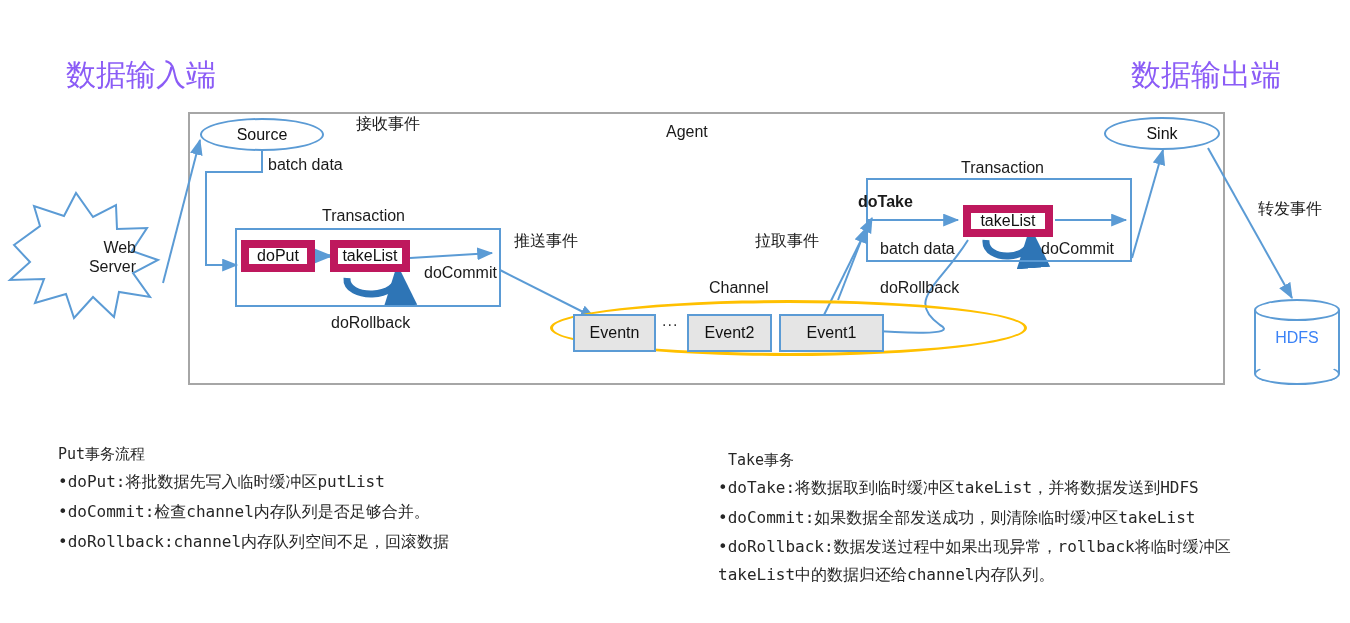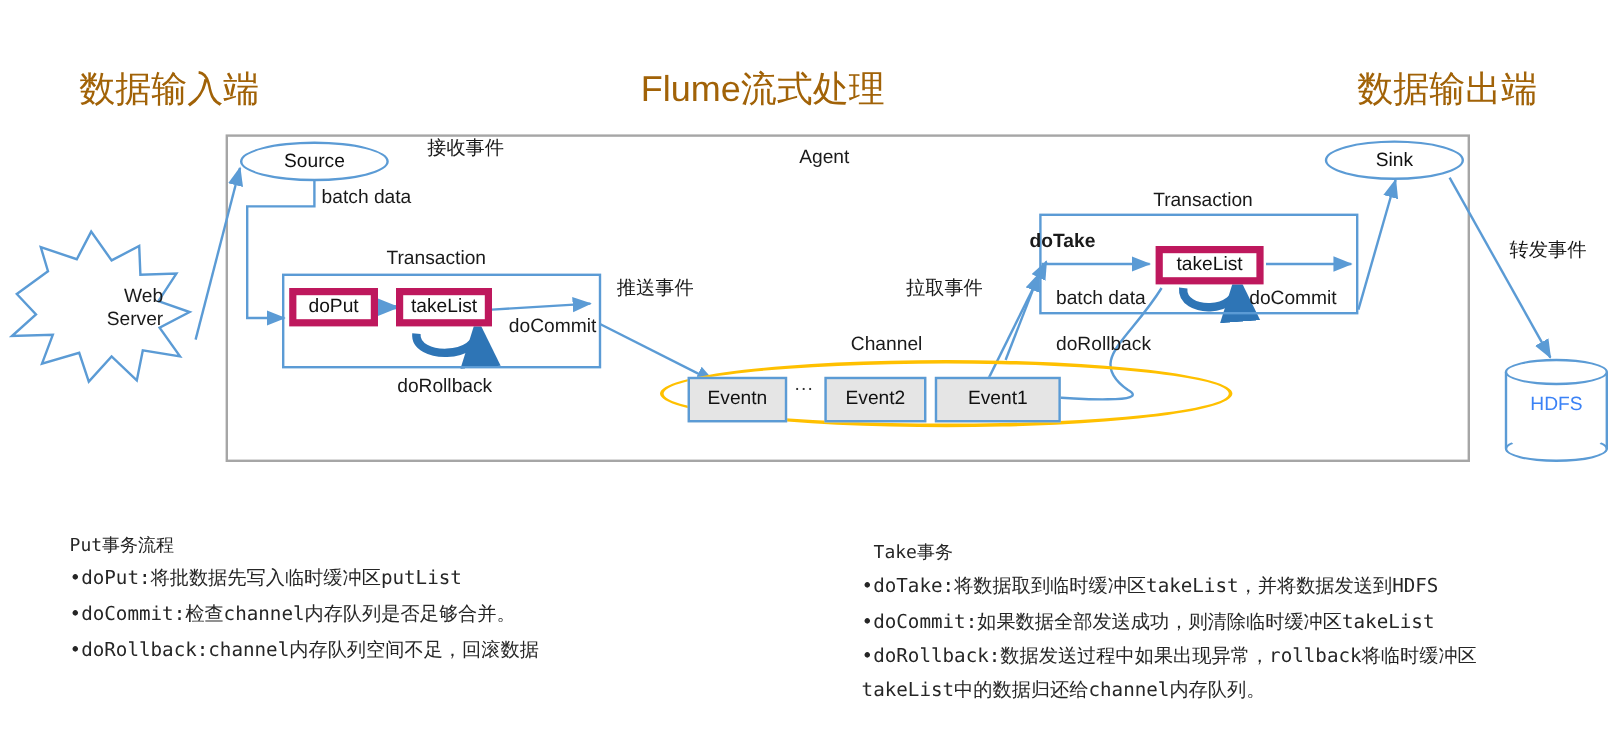--- a/index.html
+++ b/index.html
@@ -15,21 +15,21 @@
     position: relative;
     width: 1350px;
     height: 623px;
     background: #ffffff;
     overflow: hidden;
   }
   .abs { position: absolute; }
 
   
   .sec-title {
-    color: #a16207;
+    color: #8b5cf6;
     font-size: 30px;
     line-height: 34px;
     white-space: nowrap;
     font-family: "Liberation Sans", sans-serif;
   }
 
   
   #agent-box {
     left: 188px; top: 112px;
     width: 1037px; height: 273px;
@@ -55,21 +55,21 @@
     display: flex;
     align-items: center;
     justify-content: center;
     font-size: 16px;
     color: #111;
     background: transparent;
   }
 
   
   .rect-node {
-    border: 6px solid #be185d;
+    border: 8px solid #be185d;
     box-sizing: border-box;
     display: flex;
     align-items: center;
     justify-content: center;
     font-size: 16px;
     color: #111;
     background: #ffffff;
   }
   .txn-box {
     border: 2px solid #5B9BD5;
@@ -164,21 +164,20 @@
     width: 1350px; height: 623px;
     pointer-events: none;
   }
 </style>
 </head>
 <body>
 
 <div id="stage">
 
   <div class="abs sec-title" style="left:66px; top:58px;">数据输入端</div>
-  <div class="abs sec-title" style="left:534px; top:58px;">Flume流式处理</div>
   <div class="abs sec-title" style="left:1131px; top:58px;">数据输出端</div>
 
   <div class="abs" id="agent-box"></div>
   <div class="abs lbl" style="left:666px; top:122px;">Agent</div>
 
   <svg class="overlay" viewBox="0 0 1350 623">
     <defs>
       <marker id="ah" markerWidth="9" markerHeight="9" refX="7.4" refY="3.2" orient="auto" markerUnits="strokeWidth">
         <path d="M0,0 L8,3.2 L0,6.4 z" fill="#5B9BD5"></path>
       </marker>

